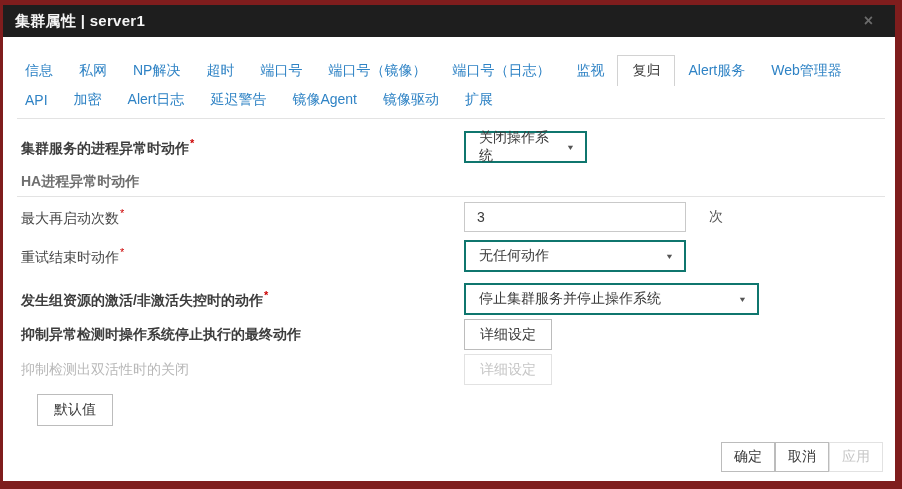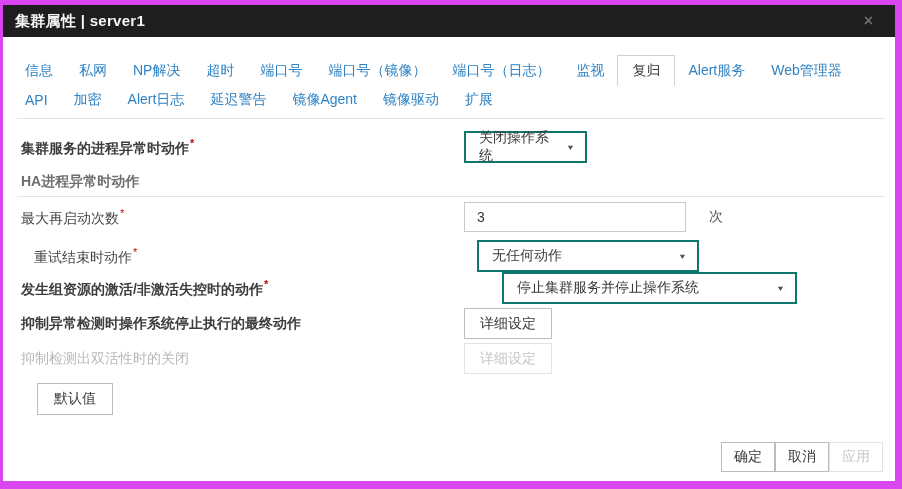--- a/index.html
+++ b/index.html
@@ -3,21 +3,21 @@
 <meta charset="utf-8">
 <style>
   * { margin:0; padding:0; box-sizing:border-box; }
   html,body { width:902px; height:489px; }
   body {
     font-family:"Liberation Sans","DejaVu Sans",sans-serif;
     background:#0d0d0d;
     width:902px; height:489px;
     overflow:hidden;
   }
-  .overlay { width:902px; height:489px; padding:5px 17px 8px 3px; background:#d946ef; }
+  .overlay { width:902px; height:489px; padding:5px 17px 8px 3px; background:#7f1d1d; }
   .dialog { width:892px; height:476px; display:flex; flex-direction:column; }
   .titlebar {
     height:32px; background:#1e1e1e; color:#f4f4f4;
     display:flex; align-items:center; padding:0 12px;
     flex:0 0 32px;
   }
   .titlebar .title { font-size:15px; font-weight:700; letter-spacing:.3px; }
   .titlebar .close {
     margin-left:auto; color:#6b6b6b; font-size:16px; font-weight:700;
     cursor:pointer; padding:2px 10px; line-height:1;
@@ -72,21 +72,21 @@
     display:inline-flex; align-items:center; justify-content:center;
   }
   .btn.disabled { border-color:#e2e2e2; color:#c6c6c6; cursor:default; }
   .default-row { margin-top:9px; }
   .btn-default { height:32px; padding:0 16px;margin-left:16px; }
   .footer {
     position:absolute; right:12px; bottom:9px;
     display:flex; 
   }
   .footer .btn { width:54px; height:30px; padding:0; }
-  .mt12{margin-top:12px;} .mt8{margin-top:8px;margin-left:13px;} .mt11{margin-top:0;gap:38px;}
+  .mt12{margin-top:12px;} .mt8{margin-top:8px;} .mt11{margin-top:11px;}
   .mt5{margin-top:5px;} .mt4{margin-top:4px;}
 </style>
 </head>
 <body>
 
 <div class="overlay">
   <div class="dialog">
 
     <div class="titlebar">
       <span class="title">集群属性 | server1</span>

